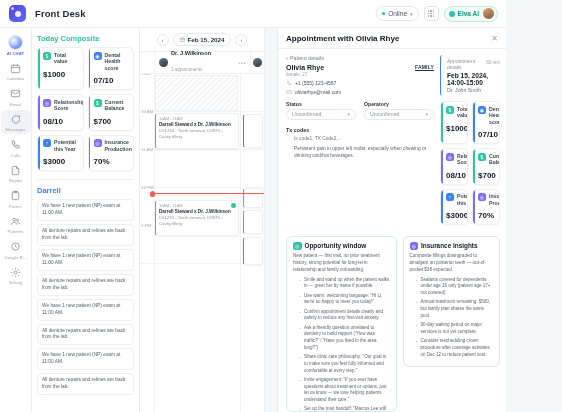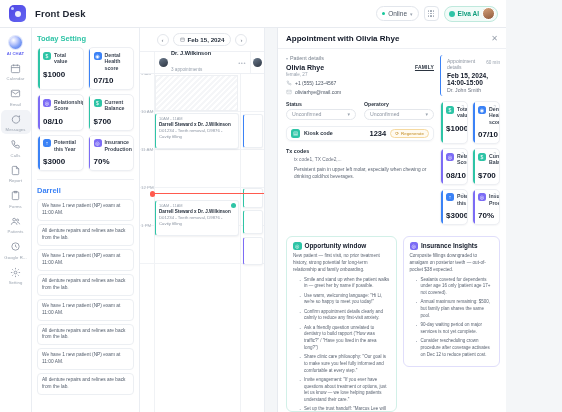--- a/index.html
+++ b/index.html
@@ -259,21 +259,21 @@
           <svg viewBox="0 0 24 24">
               <circle cx="12" cy="12" r="3"></circle>
               <path d="M12 2v3M12 19v3M2 12h3M19 12h3M5 5l2 2M17 17l2 2M19 5l-2 2M7 17l-2 2"></path>
             </svg>
         </span>
         <span class="side-lbl">Setting</span>
       </div>
     </div>
 
     <div class="col-overview">
-      <div class="sect-title">Today Setting</div>
+      <div class="sect-title">Today Composite</div>
       <div class="metric-grid">
         <div class="metric m-green">
           <div class="metric-head">
               <span class="m-chip c-green">$</span>
             <span class="m-label">Total value</span>
             </div>
           <div class="m-value">$1000</div>
         </div>
         <div class="metric m-blue">
           <div class="metric-head">
@@ -442,29 +442,20 @@
             </div>
             <div class="field">
               <div class="field-lbl">Operatory</div>
               <div class="select">
                 <span>Unconfirmed</span>
                 <span class="chev">▾</span>
               </div>
             </div>
           </div>
 
-          <div class="kiosk">
-            <span class="kiosk-ico">▤</span>
-            <span class="kiosk-lbl">Kiosk code</span>
-            <span class="kiosk-code">1234</span>
-            <span class="regen">
-              <span class="rico">⟳</span>
-              <span>Regenerate</span>
-            </span>
-          </div>
 
           <div class="tx-title">Tx codes</div>
           <div class="tx-codes">tx code1, TX Code2,...</div>
           <div class="tx-note">Persistent pain in upper left molar, especially when chewing or drinking cold/hot beverages.</div>
         </div>
 
         <div class="pcol-r">
           <div class="appt-card">
             <span class="appt-dur">60 min</span>
             <div class="appt-lbl">Appointment details</div>

